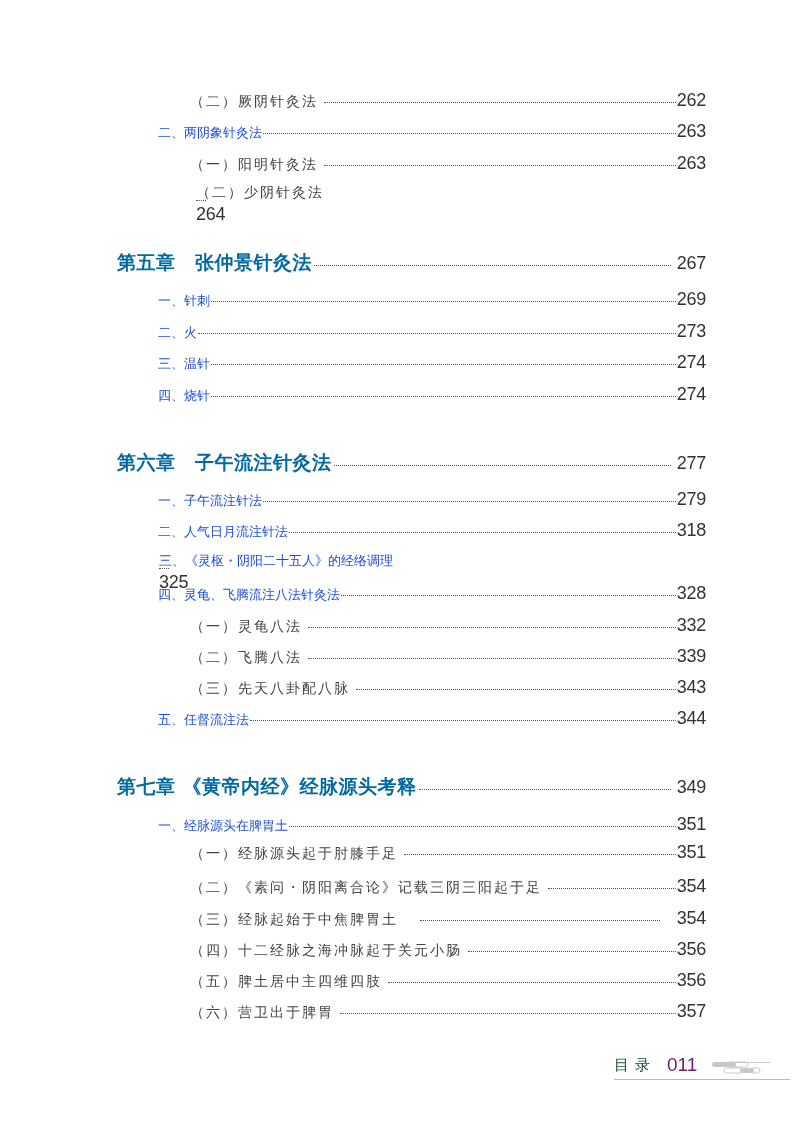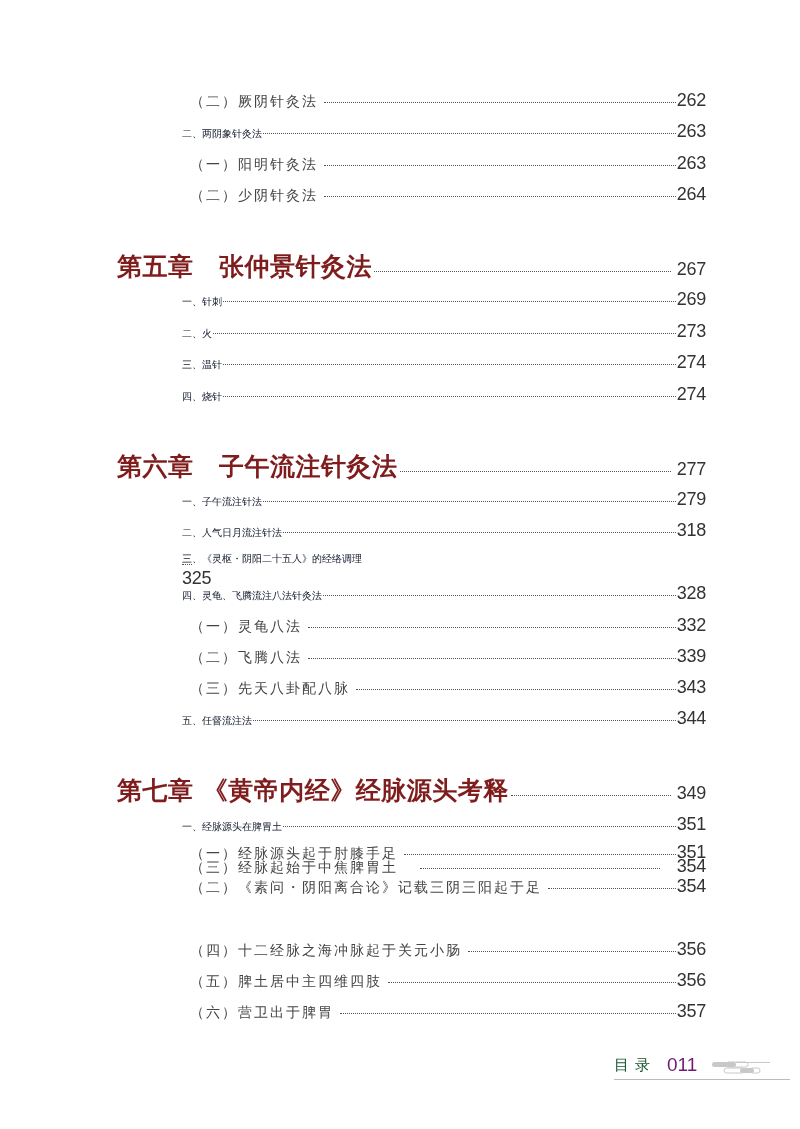--- a/index.html
+++ b/index.html
@@ -17,24 +17,24 @@
   .row .label { flex: 0 0 auto; }
   .row .dots {
     flex: 1 1 auto; margin: 0 1px; height: 1px;
     border-bottom: 1.6px dotted #555; position: relative; top: -3px; min-width: 10px;
   }
   .row .page {
     flex: 0 0 auto; font-family: "Liberation Sans", sans-serif;
     font-size: 18px; color: #333; letter-spacing: -0.3px;
   }
   .lvl0 { left: 117px; }
-  .lvl0 .label { font-size: 25px; font-weight: bold; color: #7f1d1d; letter-spacing: 0.5px; }
+  .lvl0 .label { font-size: 19px; font-weight: bold; color: #0369a1; letter-spacing: 0.5px; }
   .lvl0 .dots { margin-left: 2px; margin-right: 6px; }
   .lvl1 { left: 158px; }
-  .lvl1 .label { font-size: 10px; color: #0f172a; margin-left: 24px; }
+  .lvl1 .label { font-size: 13px; color: #1d4ed8; }
   .lvl2 { left: 190px; }
   .lvl2 .label { font-size: 14px; color: #444; letter-spacing: 2px; }
   .lvl2 .dots { margin-left: 6px; }
 
   #footer {
     position: absolute; left: 610px; top: 1054px; width: 190px; height: 30px;
   }
   #footer .title {
     position: absolute; left: 4px; top: 2px; font-size: 15px; color: #14532d;
     font-family: Liberation Mono, monospace; letter-spacing: 6px;
@@ -60,21 +60,21 @@
     <div class="row lvl1" style="top: 121px;">
       <span class="label">二、两阴象针灸法</span>
       <span class="dots"></span>
       <span class="page">263</span>
     </div>
     <div class="row lvl2" style="top: 153px;">
       <span class="label">（一）阳明针灸法</span>
       <span class="dots"></span>
       <span class="page">263</span>
     </div>
-    <div class="row lvl2" style="top: 184px;">
+    <div class="row lvl2" style="top: 184px; flex-direction: column;">
       <span class="label">（二）少阴针灸法</span>
       <span class="dots"></span>
       <span class="page">264</span>
     </div>
     <div class="row lvl0" style="top: 250px;">
       <span class="label">第五章　张仲景针灸法</span>
       <span class="dots"></span>
       <span class="page">267</span>
     </div>
     <div class="row lvl1" style="top: 289px;">
@@ -155,21 +155,21 @@
     <div class="row lvl2" style="top: 842px;">
       <span class="label">（一）经脉源头起于肘膝手足</span>
       <span class="dots"></span>
       <span class="page">351</span>
     </div>
     <div class="row lvl2" style="top: 876px;">
       <span class="label">（二）《素问・阴阳离合论》记载三阴三阳起于足</span>
       <span class="dots"></span>
       <span class="page">354</span>
     </div>
-    <div class="row lvl2" style="top: 856px; gap: 16px;">
+    <div class="row lvl2" style="top: 908px; gap: 16px;">
       <span class="label">（三）经脉起始于中焦脾胃土</span>
       <span class="dots"></span>
       <span class="page">354</span>
     </div>
     <div class="row lvl2" style="top: 939px;">
       <span class="label">（四）十二经脉之海冲脉起于关元小肠</span>
       <span class="dots"></span>
       <span class="page">356</span>
     </div>
     <div class="row lvl2" style="top: 970px;">

